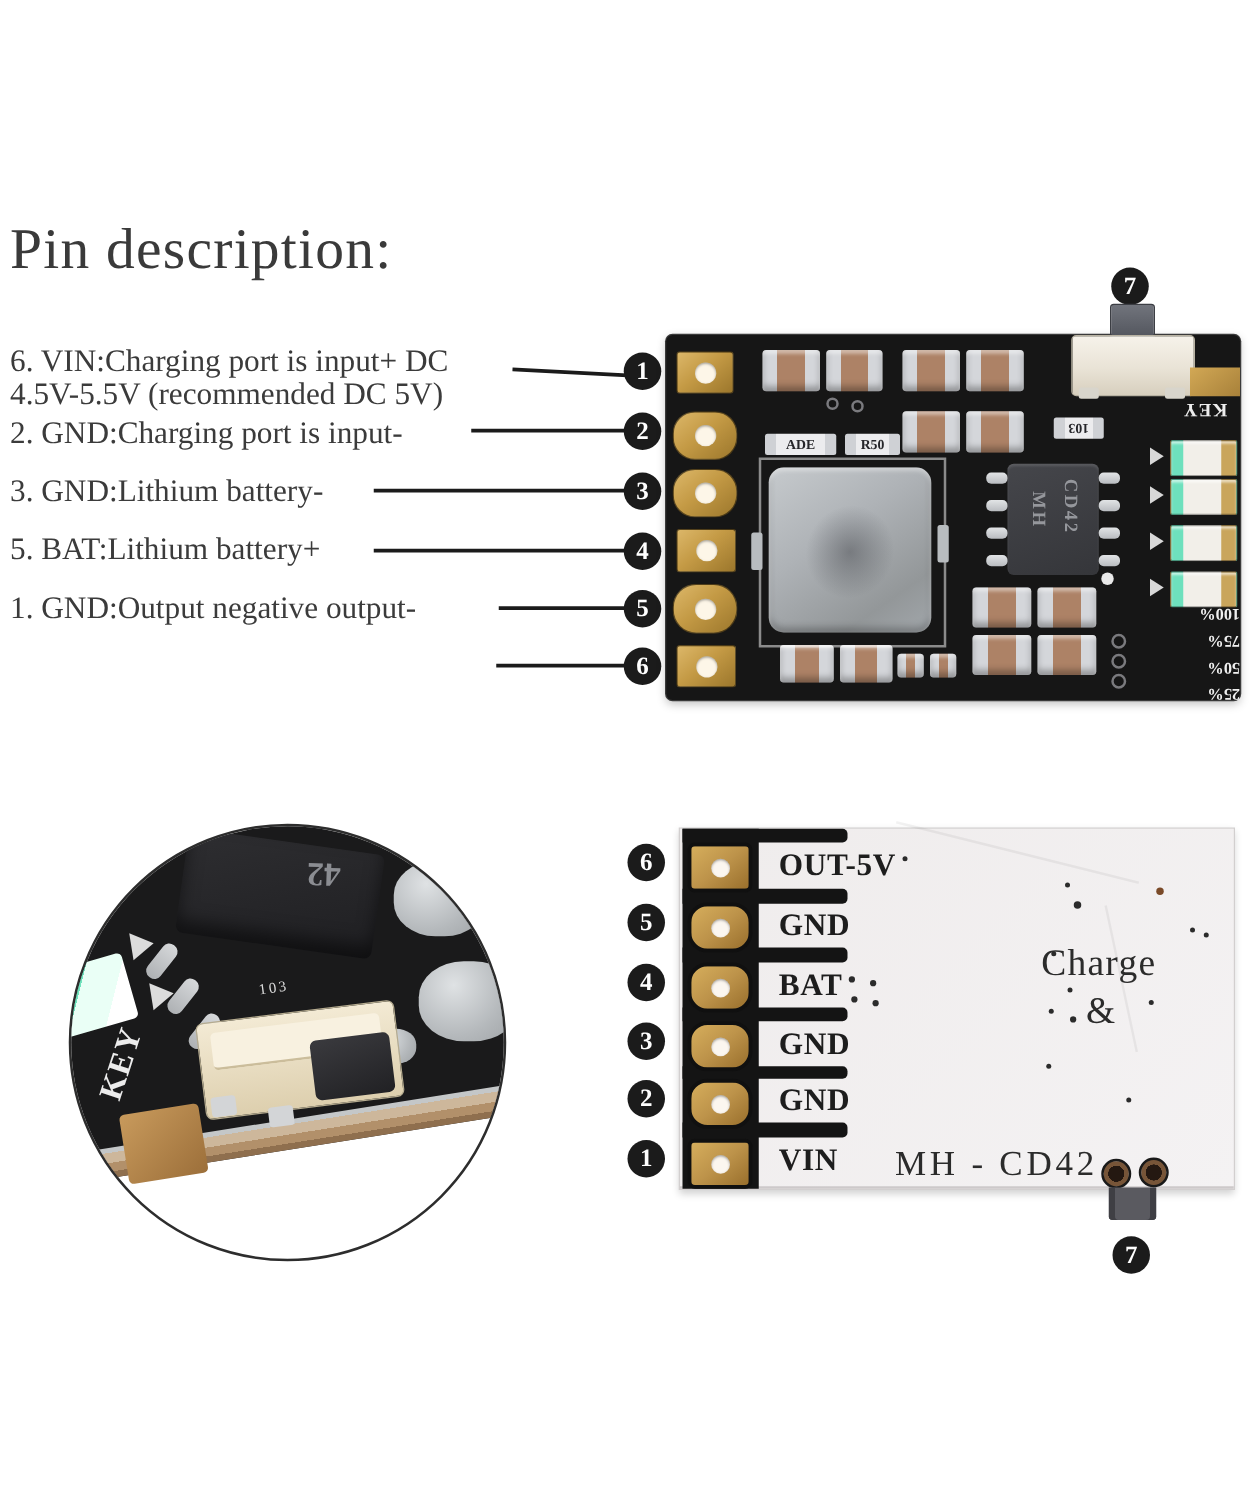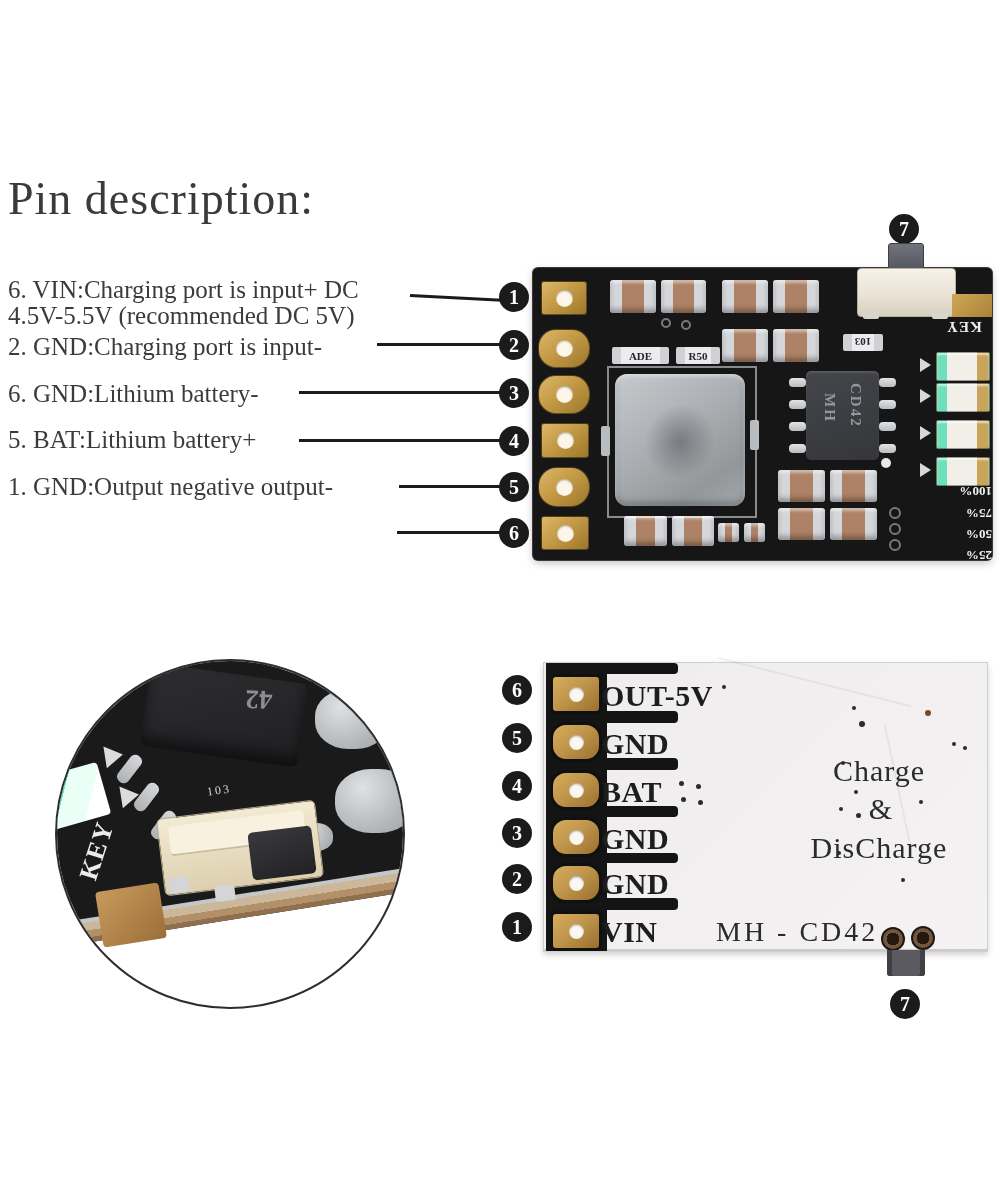--- a/index.html
+++ b/index.html
@@ -63,21 +63,21 @@
   
   .board-back{position:absolute;left:543px;top:662px;width:443px;height:288px;
               background:linear-gradient(135deg,#efecec 0%,#f4f2f3 100%);
               border:1px solid #d2cfcf;box-shadow:0 3px 6px rgba(0,0,0,.18), inset 0 -2px 0 #cdc9ca;}
   .bstrip{position:absolute;left:2px;top:0;width:61px;height:288px;background:#141414;}
   .tooth{position:absolute;left:2px;width:132px;background:#141414;border-radius:0 4px 4px 0;}
   .pad-b{position:absolute;left:6px;width:46px;height:34px;border:3px solid #101010;
          background:linear-gradient(140deg,#d6ae5c 0%,#bd934a 50%,#996f2c 100%);
          display:flex;align-items:center;justify-content:center;}
   .pad-b .pad-hole{width:15px;height:15px;background:#fbf6ef;}
-  .pin-label{position:absolute;left:57px;font-size:30px;font-weight:600;letter-spacing:.5px;color:#1d1d1d;}
+  .pin-label{position:absolute;left:79px;font-size:25px;font-weight:600;letter-spacing:.5px;color:#1d1d1d;}
   .bb-dot{position:absolute;border-radius:50%;background:#2b2b2b;}
   .bb-dot.brown{background:#7a4a28;}
   .print{position:absolute;color:#2b2b2b;font-size:30px;letter-spacing:1px;text-align:center;}
   .model{position:absolute;left:172px;top:253px;font-size:28px;letter-spacing:3px;color:#2b2b2b;}
   .bhole{position:absolute;width:20px;height:20px;border-radius:50%;border:2px solid #191919;
          background:radial-gradient(circle at 50% 50%, #241811 0 45%, #775538 46% 100%);}
   .sw-bottom{position:absolute;left:343px;top:287px;width:38px;height:26px;background:#5a5a60;
              border-radius:0 0 3px 3px;box-shadow:inset 5px 0 0 #3f3f44, inset -5px 0 0 #3f3f44;}
   .silk{position:absolute;background:rgba(0,0,0,.05);}
 
@@ -119,21 +119,21 @@
 </head>
 <body>
 
 <div class="page">
 
   <div class="page-title">Pin description:</div>
 
   <div class="pin-item" style="top:277px;width:430px;">6. VIN:Charging port is input+ DC
 4.5V-5.5V (recommended DC 5V)</div>
   <div class="pin-item" style="top:334px;">2. GND:Charging port is input-</div>
-  <div class="pin-item" style="top:381px;">6. GND:Lithium battery-</div>
+  <div class="pin-item" style="top:381px;">3. GND:Lithium battery-</div>
   <div class="pin-item" style="top:427px;">5. BAT:Lithium battery+</div>
   <div class="pin-item" style="top:474px;">1. GND:Output negative output-</div>
 
   <div class="leader" style="left:410px;top:294px;width:92px;transform:rotate(3deg);"></div>
   <div class="leader" style="left:377px;top:343px;width:125px;"></div>
   <div class="leader" style="left:299px;top:391px;width:203px;"></div>
   <div class="leader" style="left:299px;top:439px;width:203px;"></div>
   <div class="leader" style="left:399px;top:485px;width:103px;"></div>
   <div class="leader" style="left:397px;top:531px;width:105px;"></div>
 
@@ -309,21 +309,20 @@
     <div class="bb-dot" style="left:375px;top:137px;width:4px;height:4px;"></div>
     <div class="bb-dot" style="left:293px;top:188px;width:4px;height:4px;"></div>
     <div class="bb-dot" style="left:357px;top:215px;width:4px;height:4px;"></div>
     <div class="bb-dot" style="left:178px;top:22px;width:4px;height:4px;"></div>
 
     <div class="silk" style="left:170px;top:18px;width:200px;height:2px;transform:rotate(14deg);"></div>
     <div class="silk" style="left:352px;top:60px;width:2px;height:120px;transform:rotate(-12deg);"></div>
 
     <div class="print" style="left:273px;top:91px;width:124px;">Charge</div>
     <div class="print" style="left:275px;top:129px;width:124px;">&amp;</div>
-    <div class="print" style="left:250px;top:168px;width:170px;">DisCharge</div>
     <div class="model">MH - CD42</div>
 
     <div class="bhole" style="left:337px;top:264px;"></div>
     <div class="bhole" style="left:367px;top:263px;"></div>
 
     <div class="sw-bottom"></div>
   </div>
 
   <div class="inset">
     <div class="inset-board">

